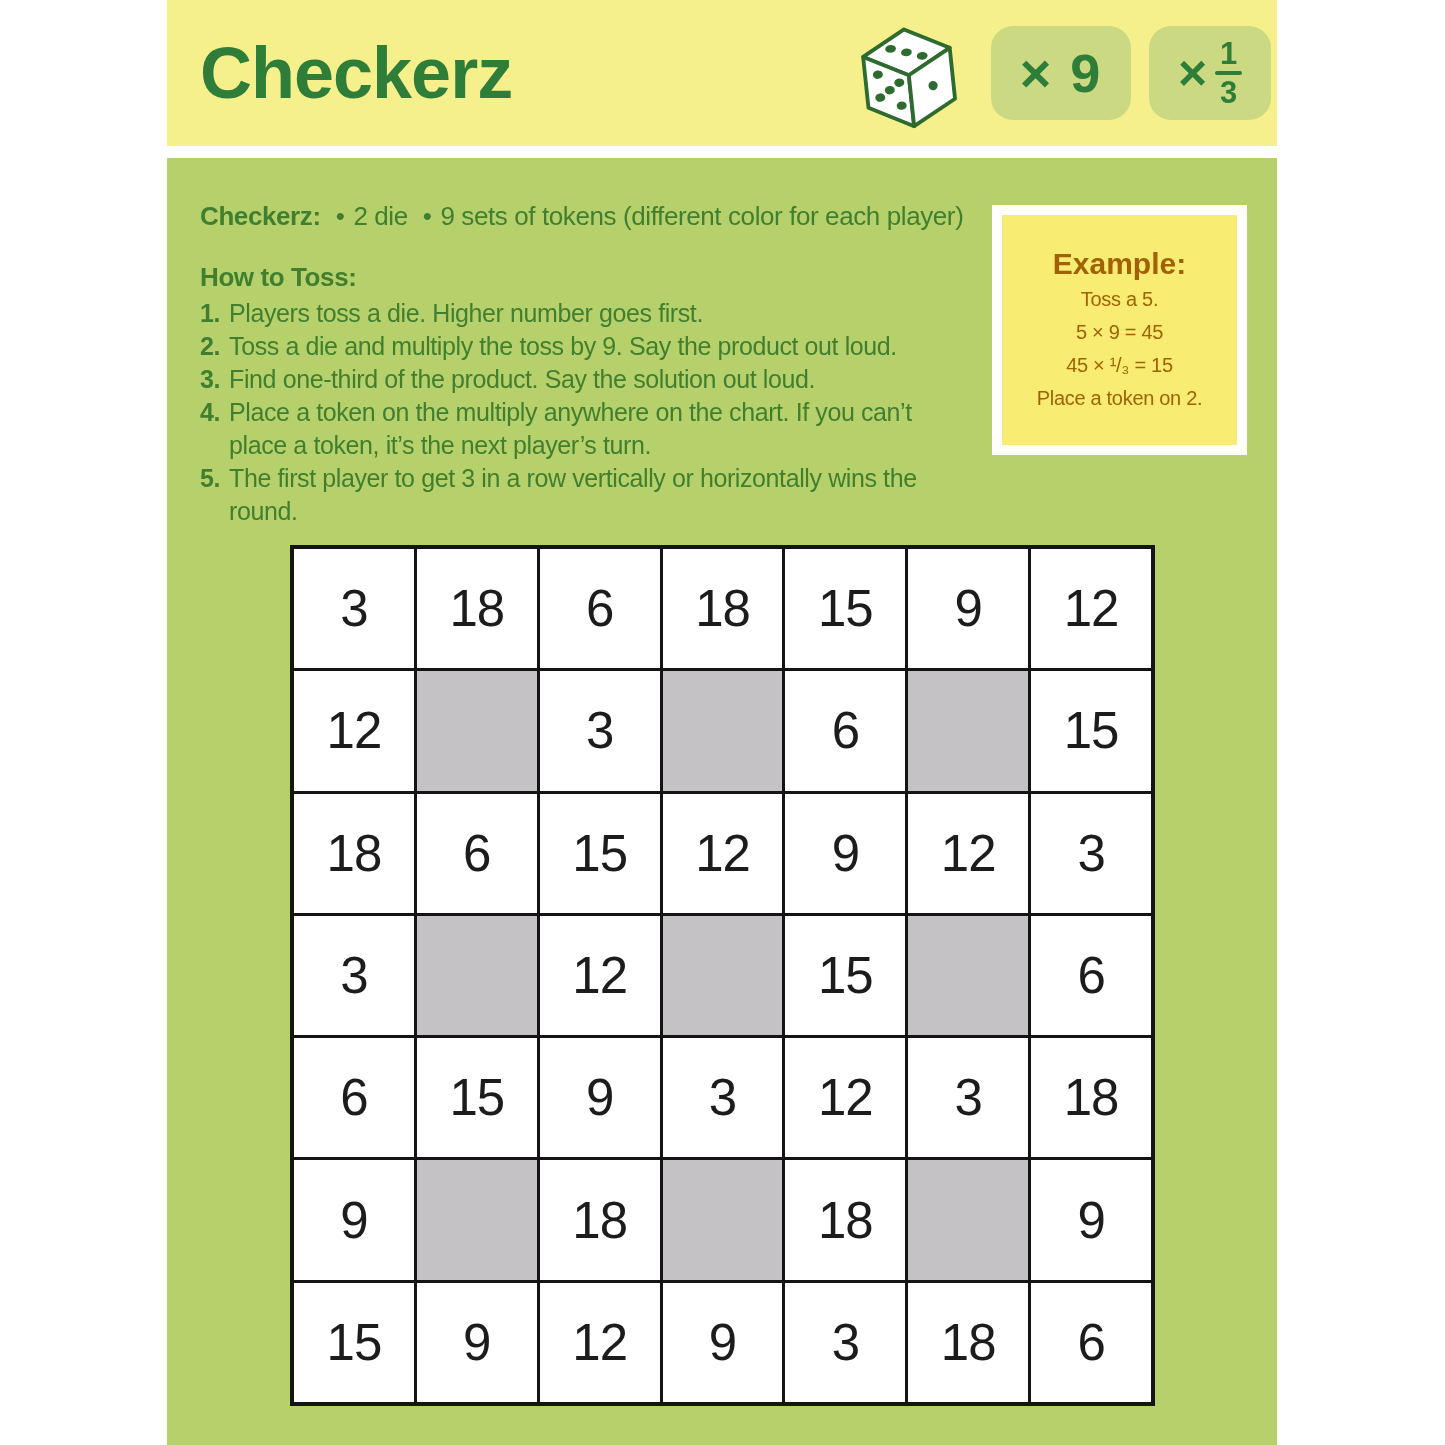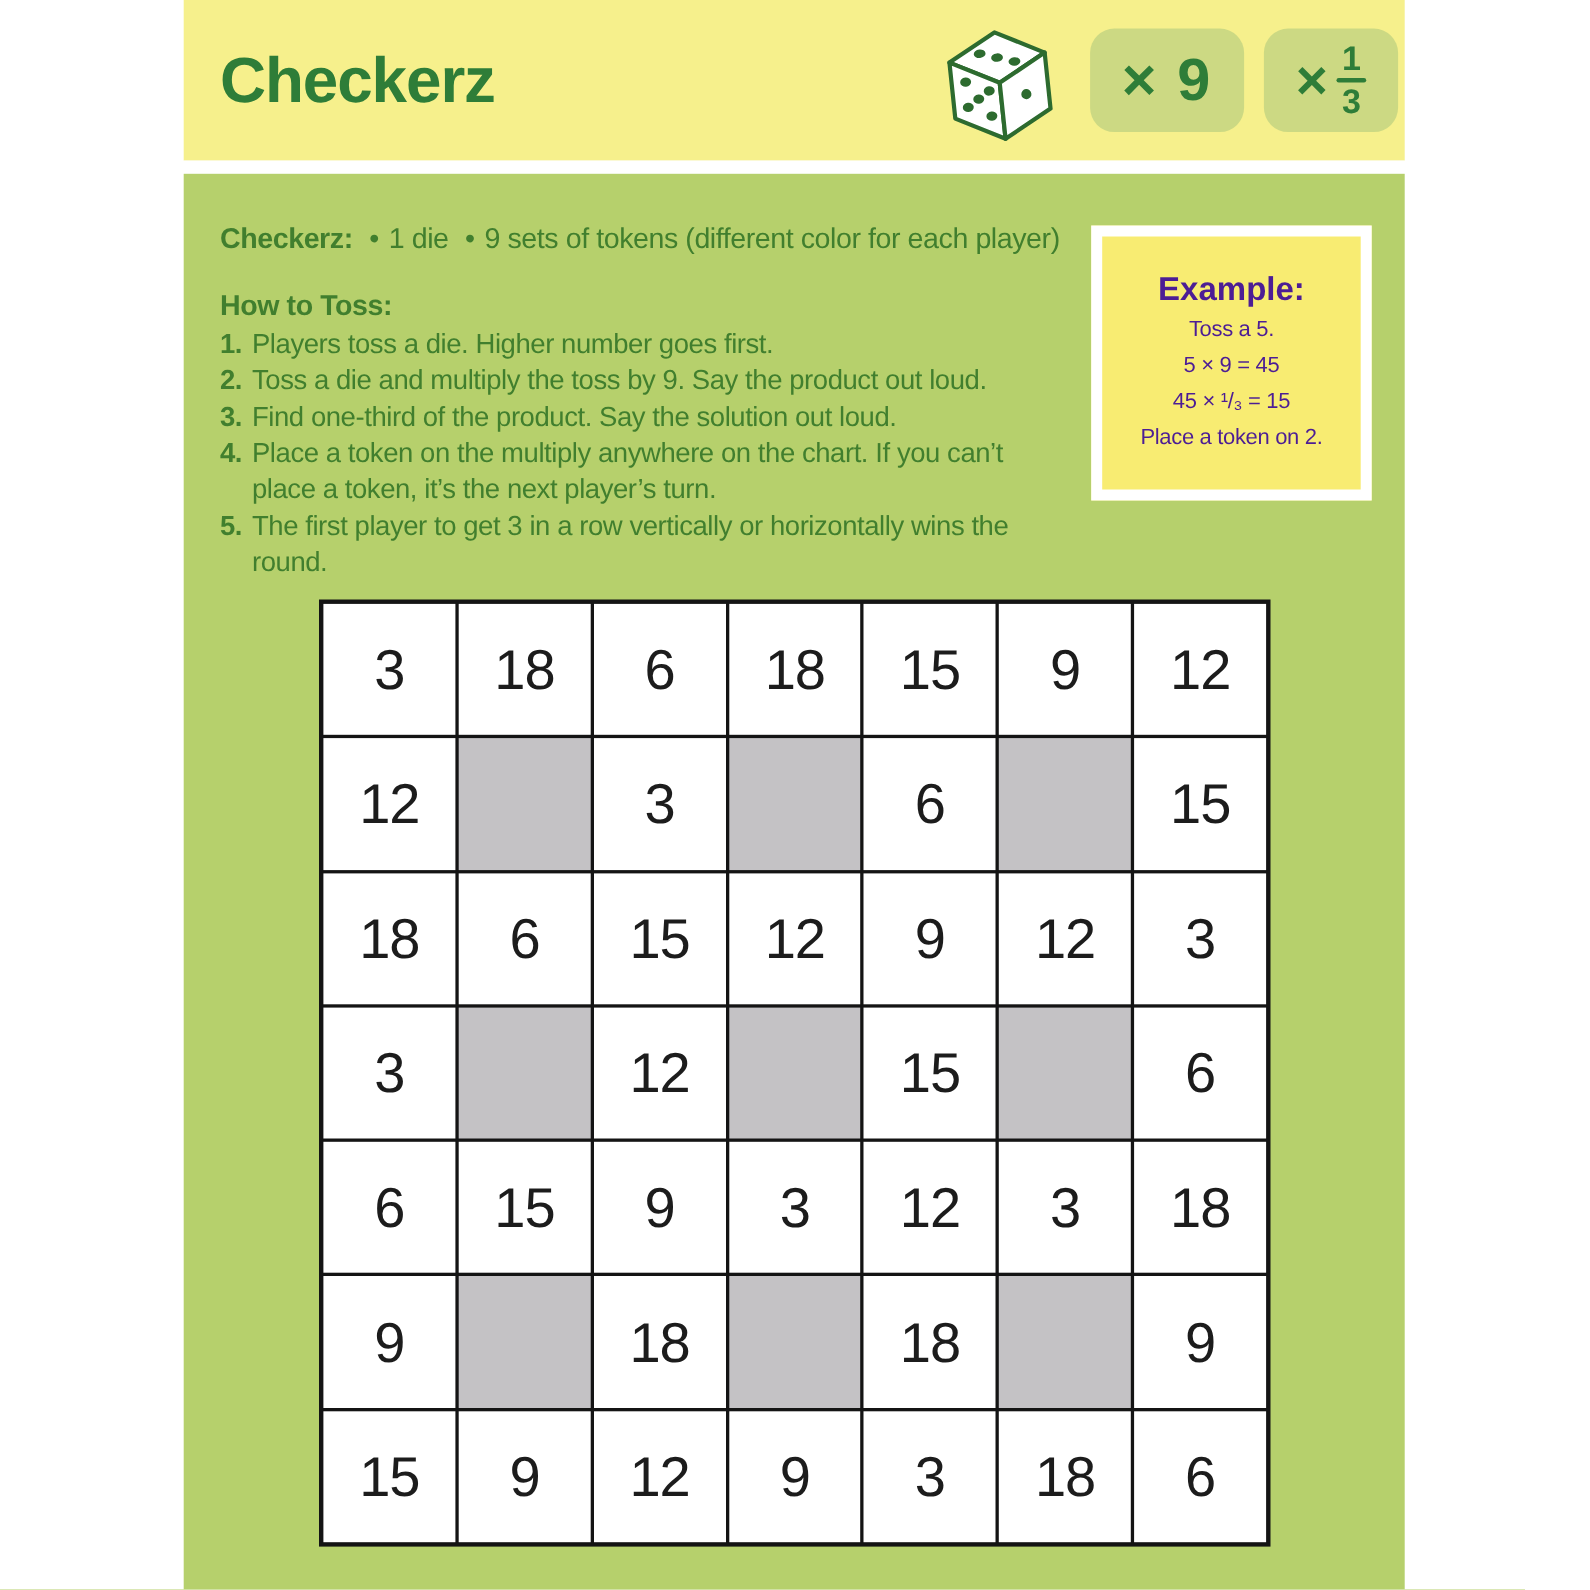--- a/index.html
+++ b/index.html
@@ -29,21 +29,21 @@
   }
   
   .band{
     height:146px;flex:0 0 146px;
     background:var(--header-yellow);
     display:flex;align-items:center;
     padding:0 6px 0 33px;
   }
   .band h1{
     margin:0;flex:1;
-    font-size:58px;font-weight:700;letter-spacing:-1px;
+    font-size:72px;font-weight:700;letter-spacing:-1px;
     color:var(--dark-green);
   }
   .header-right{display:flex;align-items:center;gap:18px;}
   svg.die{width:134px;height:128px;transform:rotate(-6deg);}
   .badge{
     height:94px;border-radius:22px;
     background:var(--badge-green);
     color:var(--dark-green);font-weight:700;
     display:flex;align-items:center;justify-content:center;
   }
@@ -75,21 +75,21 @@
   ol.steps li{display:flex;}
   .step-num{font-weight:700;flex:0 0 auto;margin-right:9px;}
   .step-text{flex:1;}
   
   .example{
     position:absolute;top:47px;right:30px;
     width:255px;height:250px;
     background:var(--example-yellow);
     border:10px solid var(--page-white);
     display:flex;flex-direction:column;align-items:center;justify-content:center;
-    color:#4c1d95;text-align:center;
+    color:#a16207;text-align:center;
   }
   .ex-title{font-size:30px;font-weight:700;line-height:38px;}
   .ex-line{font-size:20px;line-height:33px;letter-spacing:-0.3px;}
   
   .grid{
     position:absolute;left:123px;top:387px;
     width:865px;height:861px;
     background:var(--grid-line);
     display:grid;
     grid-template-columns:repeat(7,1fr);
@@ -140,21 +140,21 @@
           <span>3</span>
         </span>
       </div>
     </div>
   </header>
 
   <div class="divider"></div>
 
   <main class="content">
 
-    <p class="materials"><strong>Checkerz:</strong><span><span class="bullet">•</span><span>1 die</span><span class="bullet">•</span><span>9 sets of tokens (different color for each player)</span></span></p>
+    <p class="materials"><strong>Checkerz:</strong><span><span class="bullet">•</span><span>2 die</span><span class="bullet">•</span><span>9 sets of tokens (different color for each player)</span></span></p>
 
     <p class="htp-label"><strong>How to Toss:</strong></p>
 
     <ol class="steps">
         <li>
           <span class="step-num">1.</span>
           <span class="step-text">Players toss a die. Higher number goes first.</span>
         </li>
         <li>
           <span class="step-num">2.</span>

